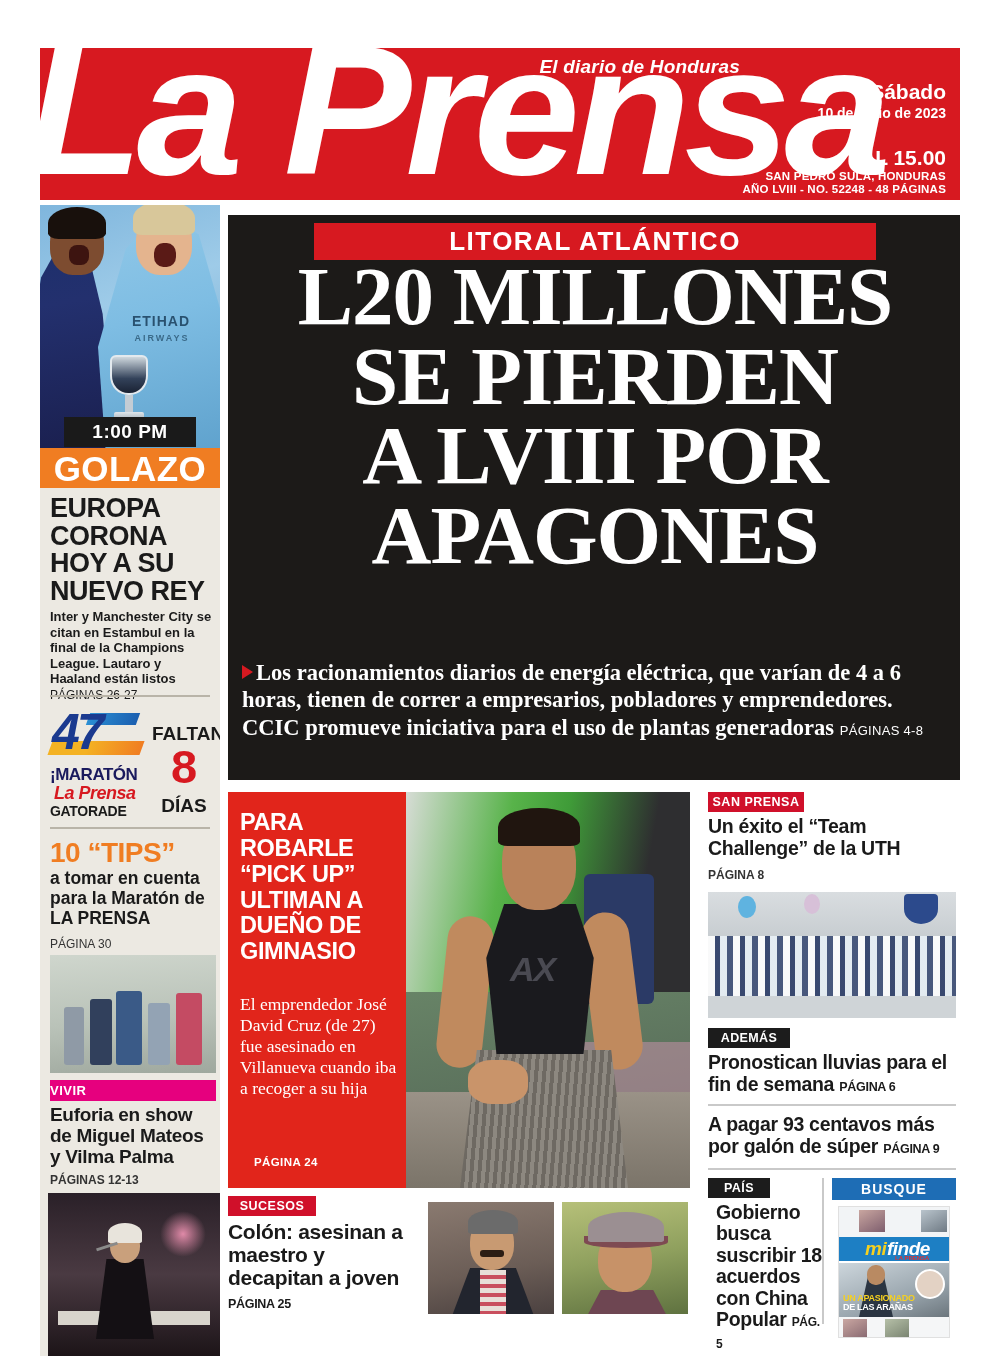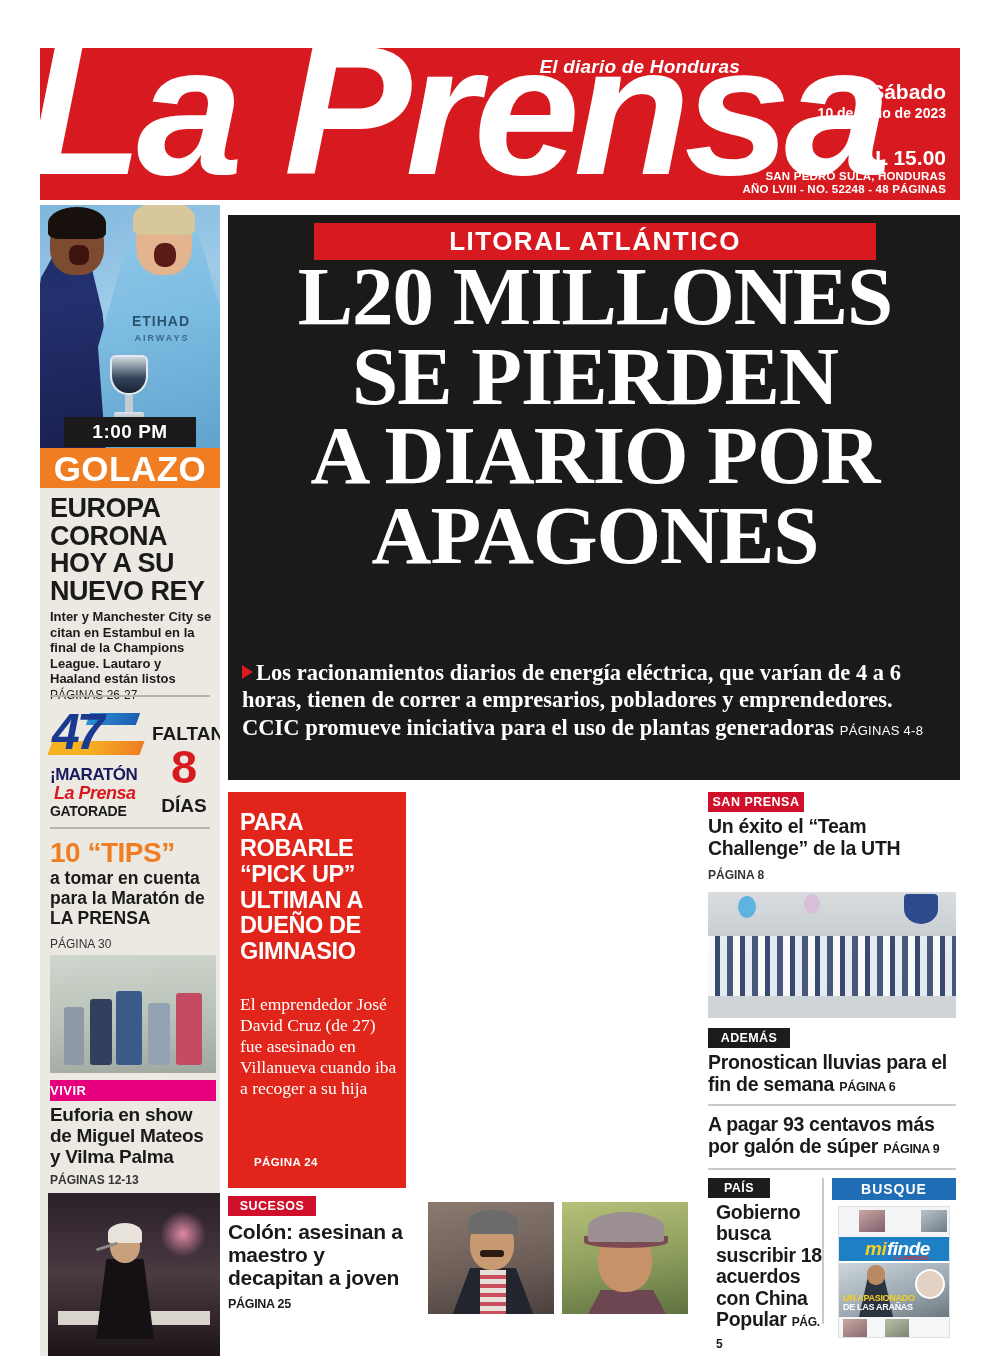--- a/index.html
+++ b/index.html
@@ -862,34 +862,48 @@
     </div>
   </div>
 
   <div class="mainblock">
     <div class="kicker">
       <span>LITORAL ATLÁNTICO</span>
     </div>
     <div class="bighead">
       <span class="l l1">L20 MILLONES</span>
       <span class="l l2">SE PIERDEN</span>
-      <span class="l l3">A DIARIO POR</span>
+      <span class="l l3">A LVIII POR</span>
       <span class="l l4">APAGONES</span>
     </div>
     <div class="deck">
       <span class="deck-arrow"></span><span>Los racionamientos diarios de energía eléctrica, que varían de 4 a 6 horas, tienen de correr a empresarios, pobladores y emprendedores. CCIC promueve iniciativa para el uso de plantas generadoras</span>
       <span class="pgs">PÁGINAS 4-8</span>
     </div>
   </div>
 
   <div class="center-mid">
     <div class="cm-red">
       <div class="cm-head">PARA ROBARLE “PICK UP” ULTIMAN A DUEÑO DE GIMNASIO</div>
       <div class="cm-deck">El emprendedor José David Cruz (de 27) fue asesinado en Villanueva cuando iba a recoger a su hija</div>
       <div class="cm-pg">PÁGINA 24</div>
+    </div>
+    <div class="cm-photo">
+      <div class="gym-wall"></div>
+      <div class="gym-chair"></div>
+      <div class="gym-mat"></div>
+      <div class="gym-floor"></div>
+      <div class="man-arm-l"></div>
+      <div class="man-arm-r"></div>
+      <div class="man-legs"></div>
+      <div class="man-torso"></div>
+      <div class="man-ax">AX</div>
+      <div class="man-head"></div>
+      <div class="man-hair"></div>
+      <div class="man-hands"></div>
     </div>
   </div>
 
   <div class="sucesos">
     <div class="suc-bar">
       <span>SUCESOS</span>
     </div>
     <div class="suc-head">
       <span>Colón: asesinan a maestro y decapitan a joven</span>
       <span class="pg">PÁGINA 25</span>

